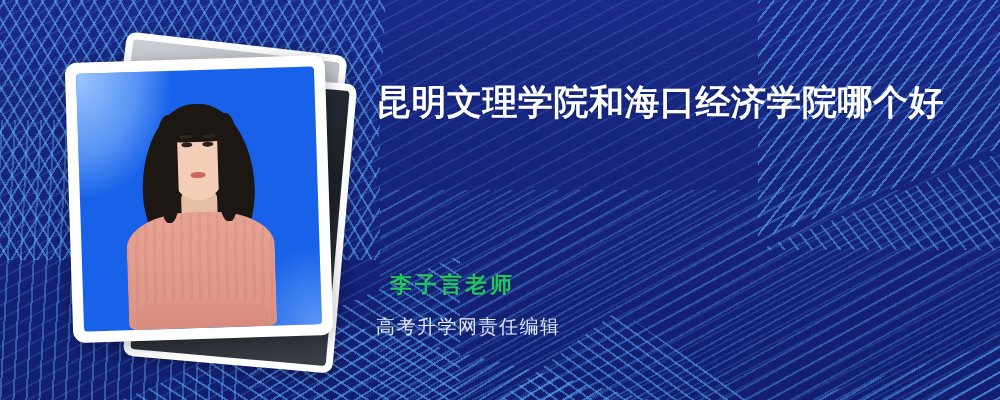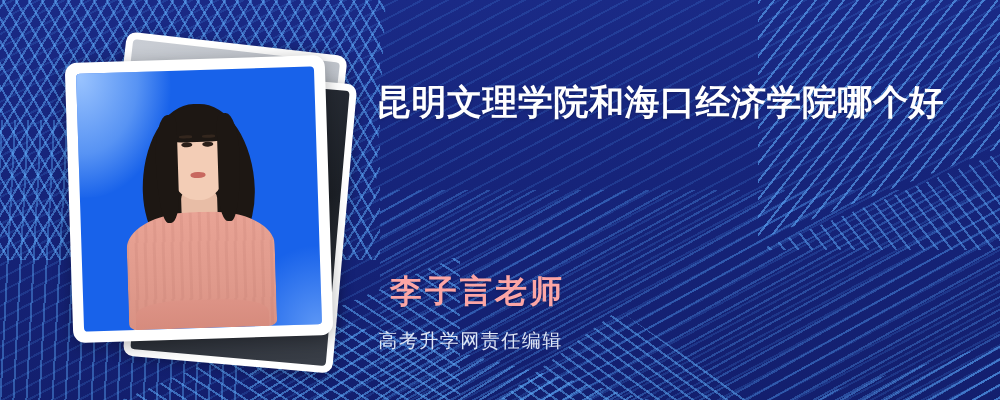--- a/index.html
+++ b/index.html
@@ -379,22 +379,22 @@
     line-height: 60px;
     letter-spacing: 0.5px;
     text-shadow: 0 1px 3px rgba(0,0,0,0.22);
   }
   #author-block {
     position: absolute;
     left: 0;
     top: 270px;
   }
   #author-name {
-    color: #fca5a5;
-    font-size: 32px;
+    color: #22c55e;
+    font-size: 22px;
     font-weight: bold;
     letter-spacing: 3px;
     padding-left: 14px;
     text-shadow: 0 1px 3px rgba(0,0,0,0.22);
   }
   #author-role {
     margin-top: 14px;
     color: #dfe6f5;
     font-size: 19px;
     font-weight: normal;

